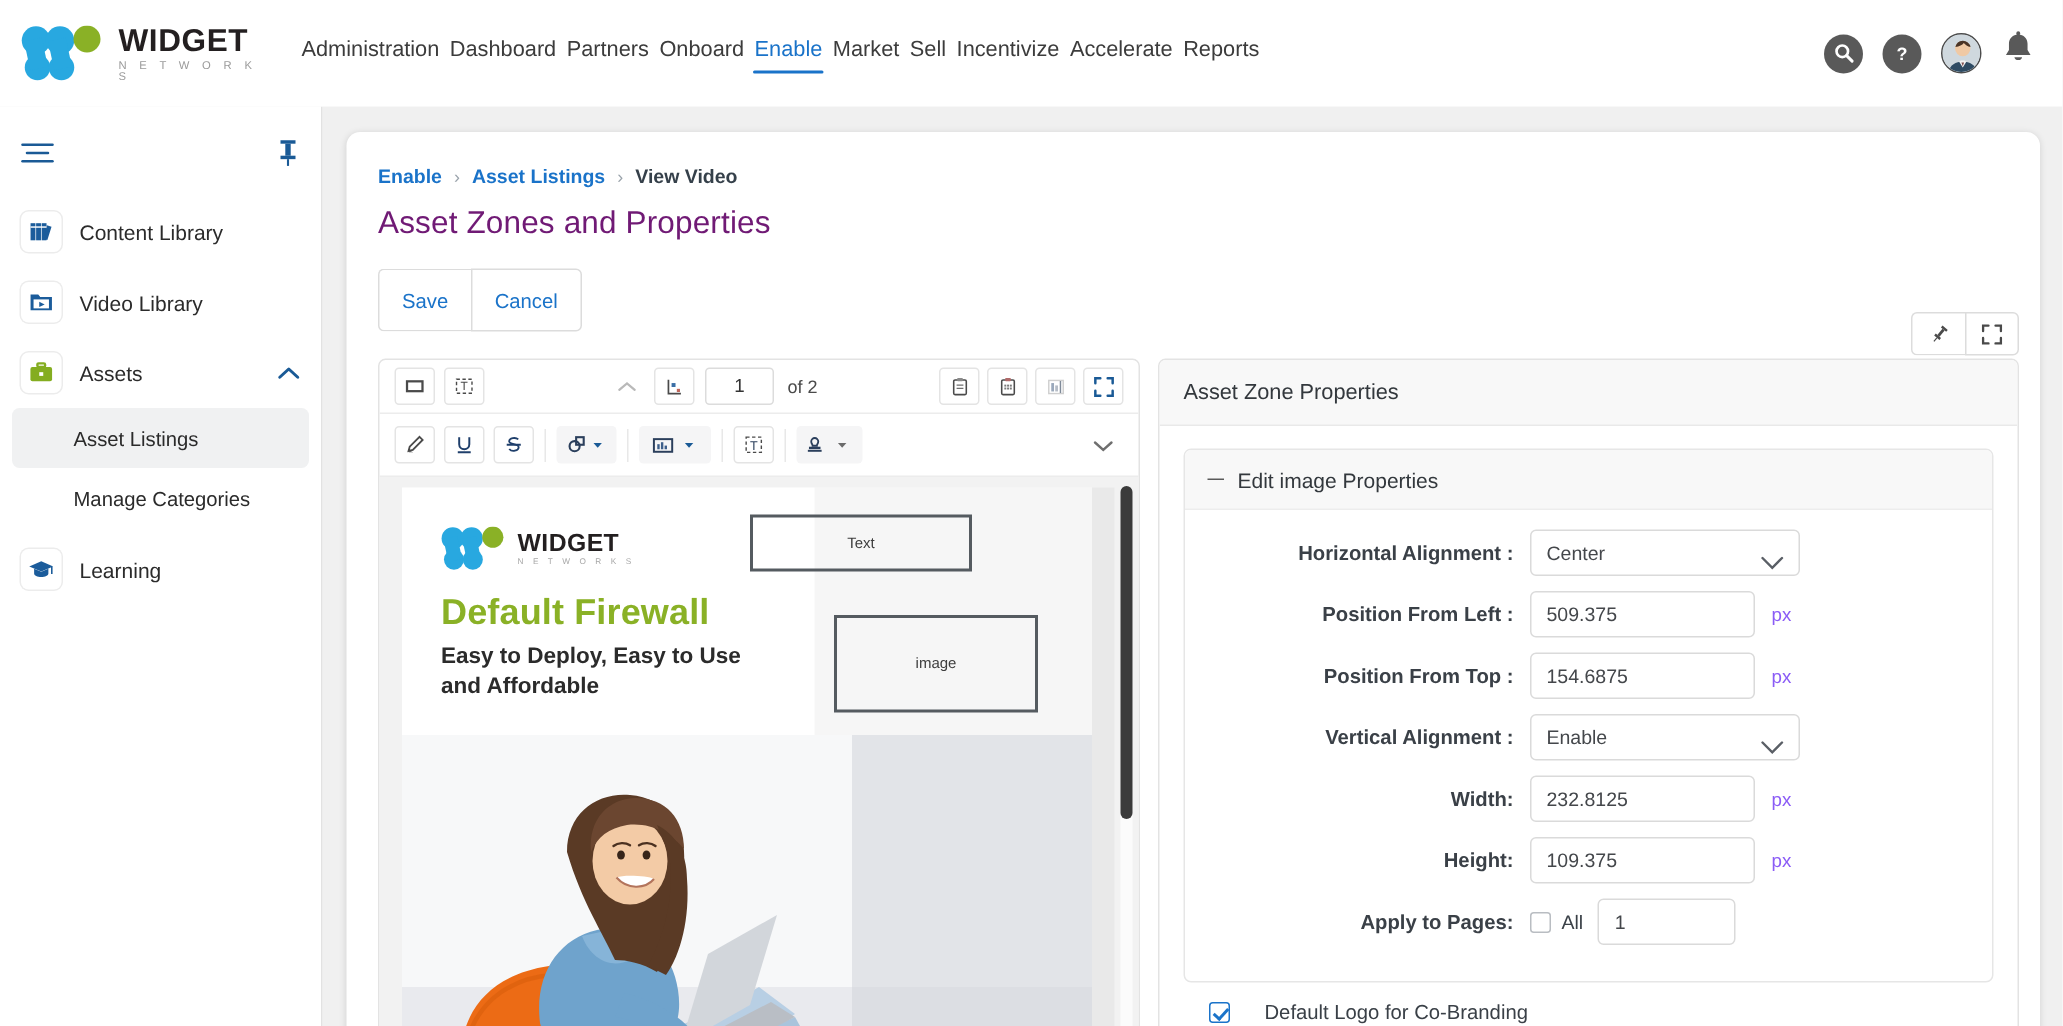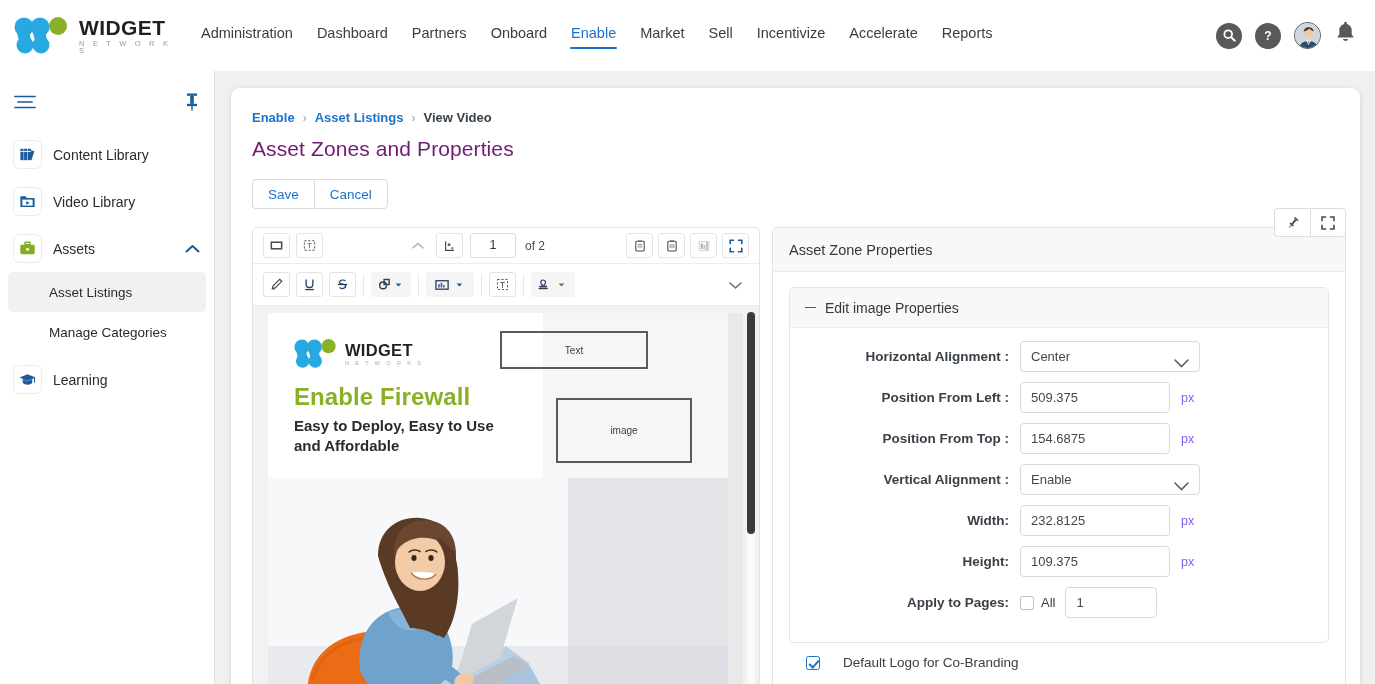--- a/index.html
+++ b/index.html
@@ -15,21 +15,21 @@
   #topbar {
     height:71px; background:#ffffff; display:flex; align-items:center;
     padding:0 18px 0 14px; position:relative; z-index:30;
   }
   #logo-block { display:flex; align-items:center; gap:9px; width:160px; flex:none; }
   #logo-mark { width:56px; height:38px; position:relative; flex:none; }
   #logo-text { line-height:1; }
   #logo-word { font-size:21px; font-weight:bold; letter-spacing:0.4px; color:#231f20; }
   #logo-sub { font-size:7.5px; letter-spacing:3.2px; color:#9a9a9a; margin-top:2px; }
 
-  #mainnav { display:flex; align-items:center; gap:22px; margin-left:26px; }
+  #mainnav { display:flex; align-items:center; gap:5px; margin-left:26px; }
   .nav-item {
     font-size:14.5px; color:#3c3c3c; cursor:pointer; position:relative;
     padding:3px 1px 8px 1px; white-space:nowrap;
   }
   .nav-item.active { color:#1a73c9; }
   .nav-item.active::after {
     content:""; position:absolute; left:0; right:0; bottom:0;
     height:2.5px; background:#1a73c9; border-radius:1px;
   }
 
@@ -84,21 +84,21 @@
   #card-tools { position:absolute; right:14px; top:120px; display:flex; }
   .tool-btn {
     width:36px; height:29px; border:1px solid #dcdcdc; background:#fff;
     display:flex; align-items:center; justify-content:center; cursor:pointer;
   }
   .tool-btn:first-child { border-radius:4px 0 0 4px; border-right:none; }
   .tool-btn:last-child { border-radius:0 4px 4px 0; }
 
   #action-row { margin-top:18px; display:flex; }
   .act-btn {
-    height:30px; padding:0 15px; border:1px solid #dcdcdc; background:#fff;
+    height:42px; padding:0 15px; border:1px solid #dcdcdc; background:#fff;
     color:#1a73c9; font-size:13.5px; cursor:pointer; display:flex; align-items:center;
     font-family:"Liberation Sans", sans-serif;
   }
   .act-btn:first-child { border-radius:4px 0 0 4px; border-right:none; }
   .act-btn:last-child { border-radius:0 4px 4px 0; }
 
   #panes { display:flex; gap:12px; margin-top:18px; }
 
   
   #viewer {
@@ -520,21 +520,21 @@
                     <rect x="20" y="9" width="12" height="20" fill="#28a8e0" transform="rotate(-12 26 19)"></rect>
                     <circle cx="44" cy="9" r="9" fill="#8ab126"></circle>
                   </svg>
                 </div>
                 <div>
                   <div id="dl-word">WIDGET</div>
                   <div id="dl-sub">N E T W O R K S</div>
                 </div>
               </div>
 
-              <div id="doc-h1">Enable Firewall</div>
+              <div id="doc-h1">Default Firewall</div>
               <div id="doc-p">Easy to Deploy, Easy to Use and Affordable</div>
 
               <div class="zonebox" id="zone-text">Text</div>
               <div class="zonebox" id="zone-image">image</div>
 
               <div id="photo">
                 <svg width="460" height="230" viewBox="0 0 460 230">
                   <rect width="460" height="230" fill="#f3f4f6"></rect>
                   <rect x="0" y="0" width="300" height="168" fill="#f7f8f9"></rect>
                   <rect x="300" y="0" width="160" height="168" fill="#e2e4e8"></rect>

